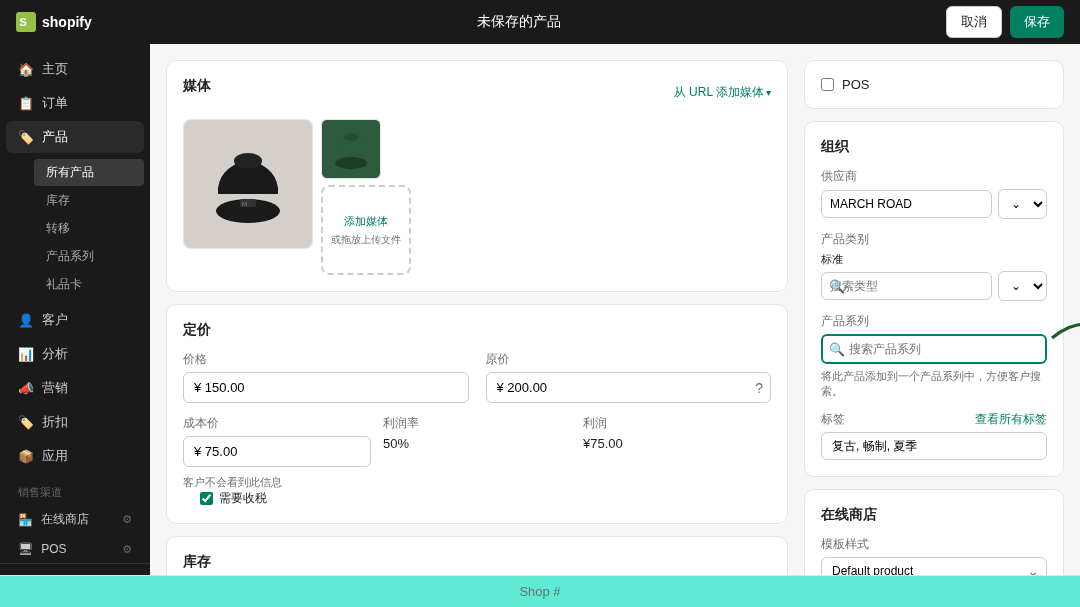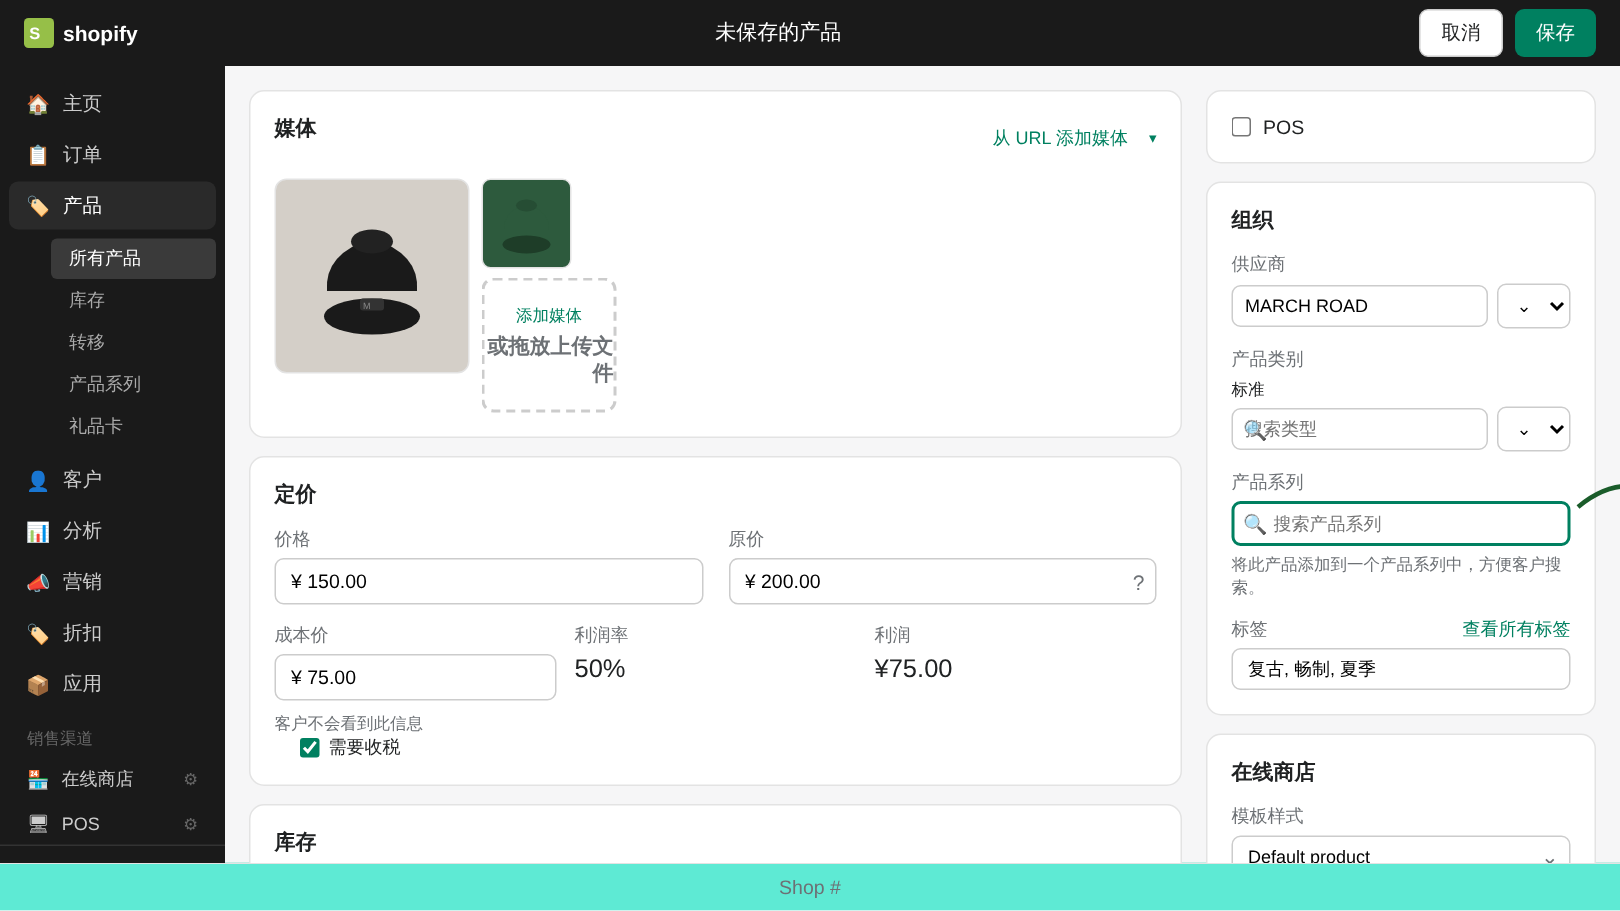--- a/index.html
+++ b/index.html
@@ -38,35 +38,35 @@
 
     
     .right-col { width: 260px; flex-shrink: 0; display: flex; flex-direction: column; gap: 12px; }
 
     
     .card { background: #fff; border-radius: 10px; border: 1px solid #e3e3e3; padding: 16px; }
     .card-title { font-size: 14px; font-weight: 600; margin-bottom: 12px; color: #202223; }
 
     
     .media-header { display: flex; justify-content: space-between; align-items: center; margin-bottom: 12px; }
-    .media-link { color: #008060; font-size: 12px; cursor: pointer; display: flex; align-items: center; gap: 14px; }
+    .media-link { color: #008060; font-size: 12px; cursor: pointer; display: flex; align-items: center; gap: 2px; }
     .media-grid { display: flex; gap: 8px; flex-wrap: wrap; }
     .media-item { width: 110px; height: 110px; border-radius: 8px; overflow: hidden; border: 1px solid #e3e3e3; }
     .media-item-small { width: 60px; height: 60px; border-radius: 6px; overflow: hidden; border: 1px solid #e3e3e3; }
     .media-add { width: 90px; height: 90px; border: 2px dashed #ccc; border-radius: 8px; display: flex; flex-direction: column; align-items: center; justify-content: center; color: #008060; font-size: 11px; cursor: pointer; text-align: center; gap: 4px; }
 
     
     .pricing-grid { display: grid; grid-template-columns: 1fr 1fr; gap: 17px; margin-bottom: 12px; }
     .field-label { font-size: 12px; color: #6d7175; margin-bottom: 4px; }
     .field-input { width: 100%; padding: 7px 10px; border: 1px solid #ccc; border-radius: 6px; font-size: 13px; background: #fff; }
     .field-input-with-icon { position: relative; }
     .field-input-with-icon .field-input { padding-right: 28px; }
     .field-input-with-icon .help-icon { position: absolute; right: 8px; top: 50%; transform: translateY(-50%); color: #6d7175; font-size: 14px; cursor: pointer; }
     .cost-row { display: grid; grid-template-columns: 1fr 1fr 1fr; gap: 12px; align-items: start; margin-bottom: 8px; }
-    .margin-val { font-size: 17px; color: #202223; font-weight: 500; }
+    .margin-val { font-size: 13px; color: #202223; font-weight: 500; }
     .customer-note { font-size: 11px; color: #6d7175; margin-bottom: 0; }
     .checkbox-row { display: flex; align-items: center; gap: 6px; padding-left: 17px; }
     .checkbox-row input[type=checkbox] { accent-color: #008060; width: 13px; height: 13px; }
     .checkbox-label { font-size: 12px; color: #202223; }
 
     
     .pos-row { display: flex; align-items: center; gap: 8px; }
     .pos-checkbox { width: 13px; height: 13px; accent-color: #008060; }
 
     .org-section { margin-bottom: 12px; }
@@ -203,21 +203,21 @@
           <div style="display:flex;flex-direction:column;gap:6px;">
             <div class="media-item-small" style="width:60px;height:60px;background:#2d5a3d;display:flex;align-items:center;justify-content:center;border-radius:6px;">
               <svg width="40" height="44" viewBox="0 0 40 44">
                 <ellipse cx="20" cy="36" rx="16" ry="6" fill="#1e3d28"></ellipse>
                 <path d="M5 27 Q4 14 20 9 Q36 14 35 27 Z" fill="#2d5a3d"></path>
                 <ellipse cx="20" cy="10" rx="7" ry="4" fill="#264d34"></ellipse>
               </svg>
             </div>
             <div class="media-add">
               <span style="color:#008060;font-size:11px;font-weight:500;text-align:center;">添加媒体</span>
-              <span style="color:#6d7175;font-size:14px;text-align:right;font-weight:bold;">或拖放上传文件</span>
+              <span style="color:#6d7175;font-size:10px;text-align:center;">或拖放上传文件</span>
             </div>
           </div>
         </div>
       </div>
 
       <div class="card">
         <div class="card-title">定价</div>
         <div class="pricing-grid">
           <div>
             <div class="field-label">价格</div>

